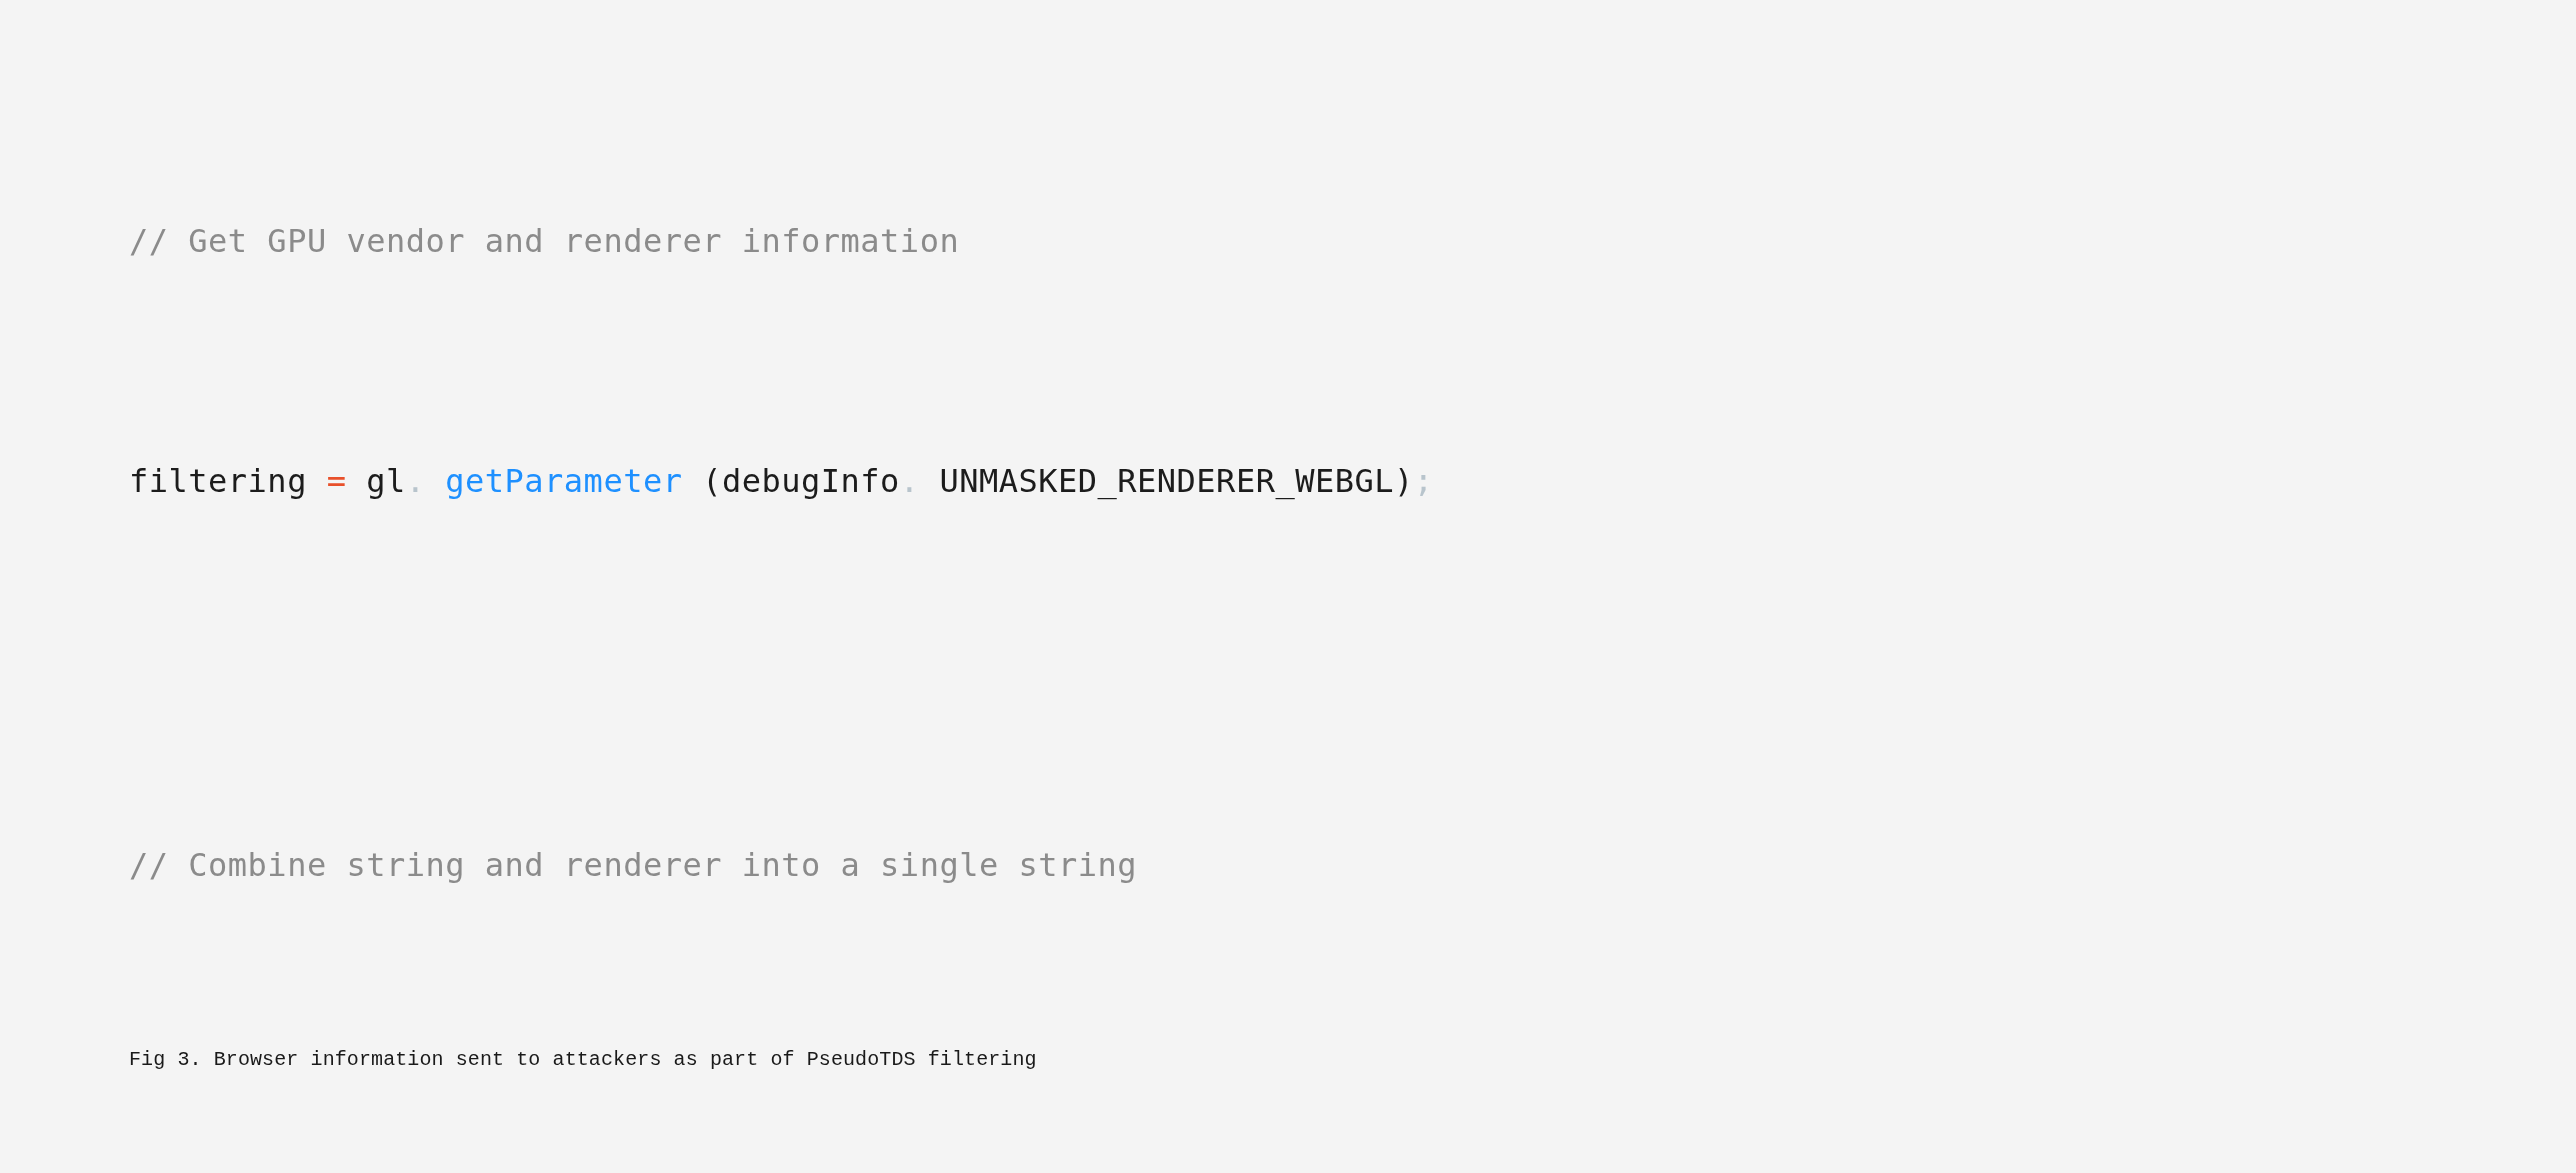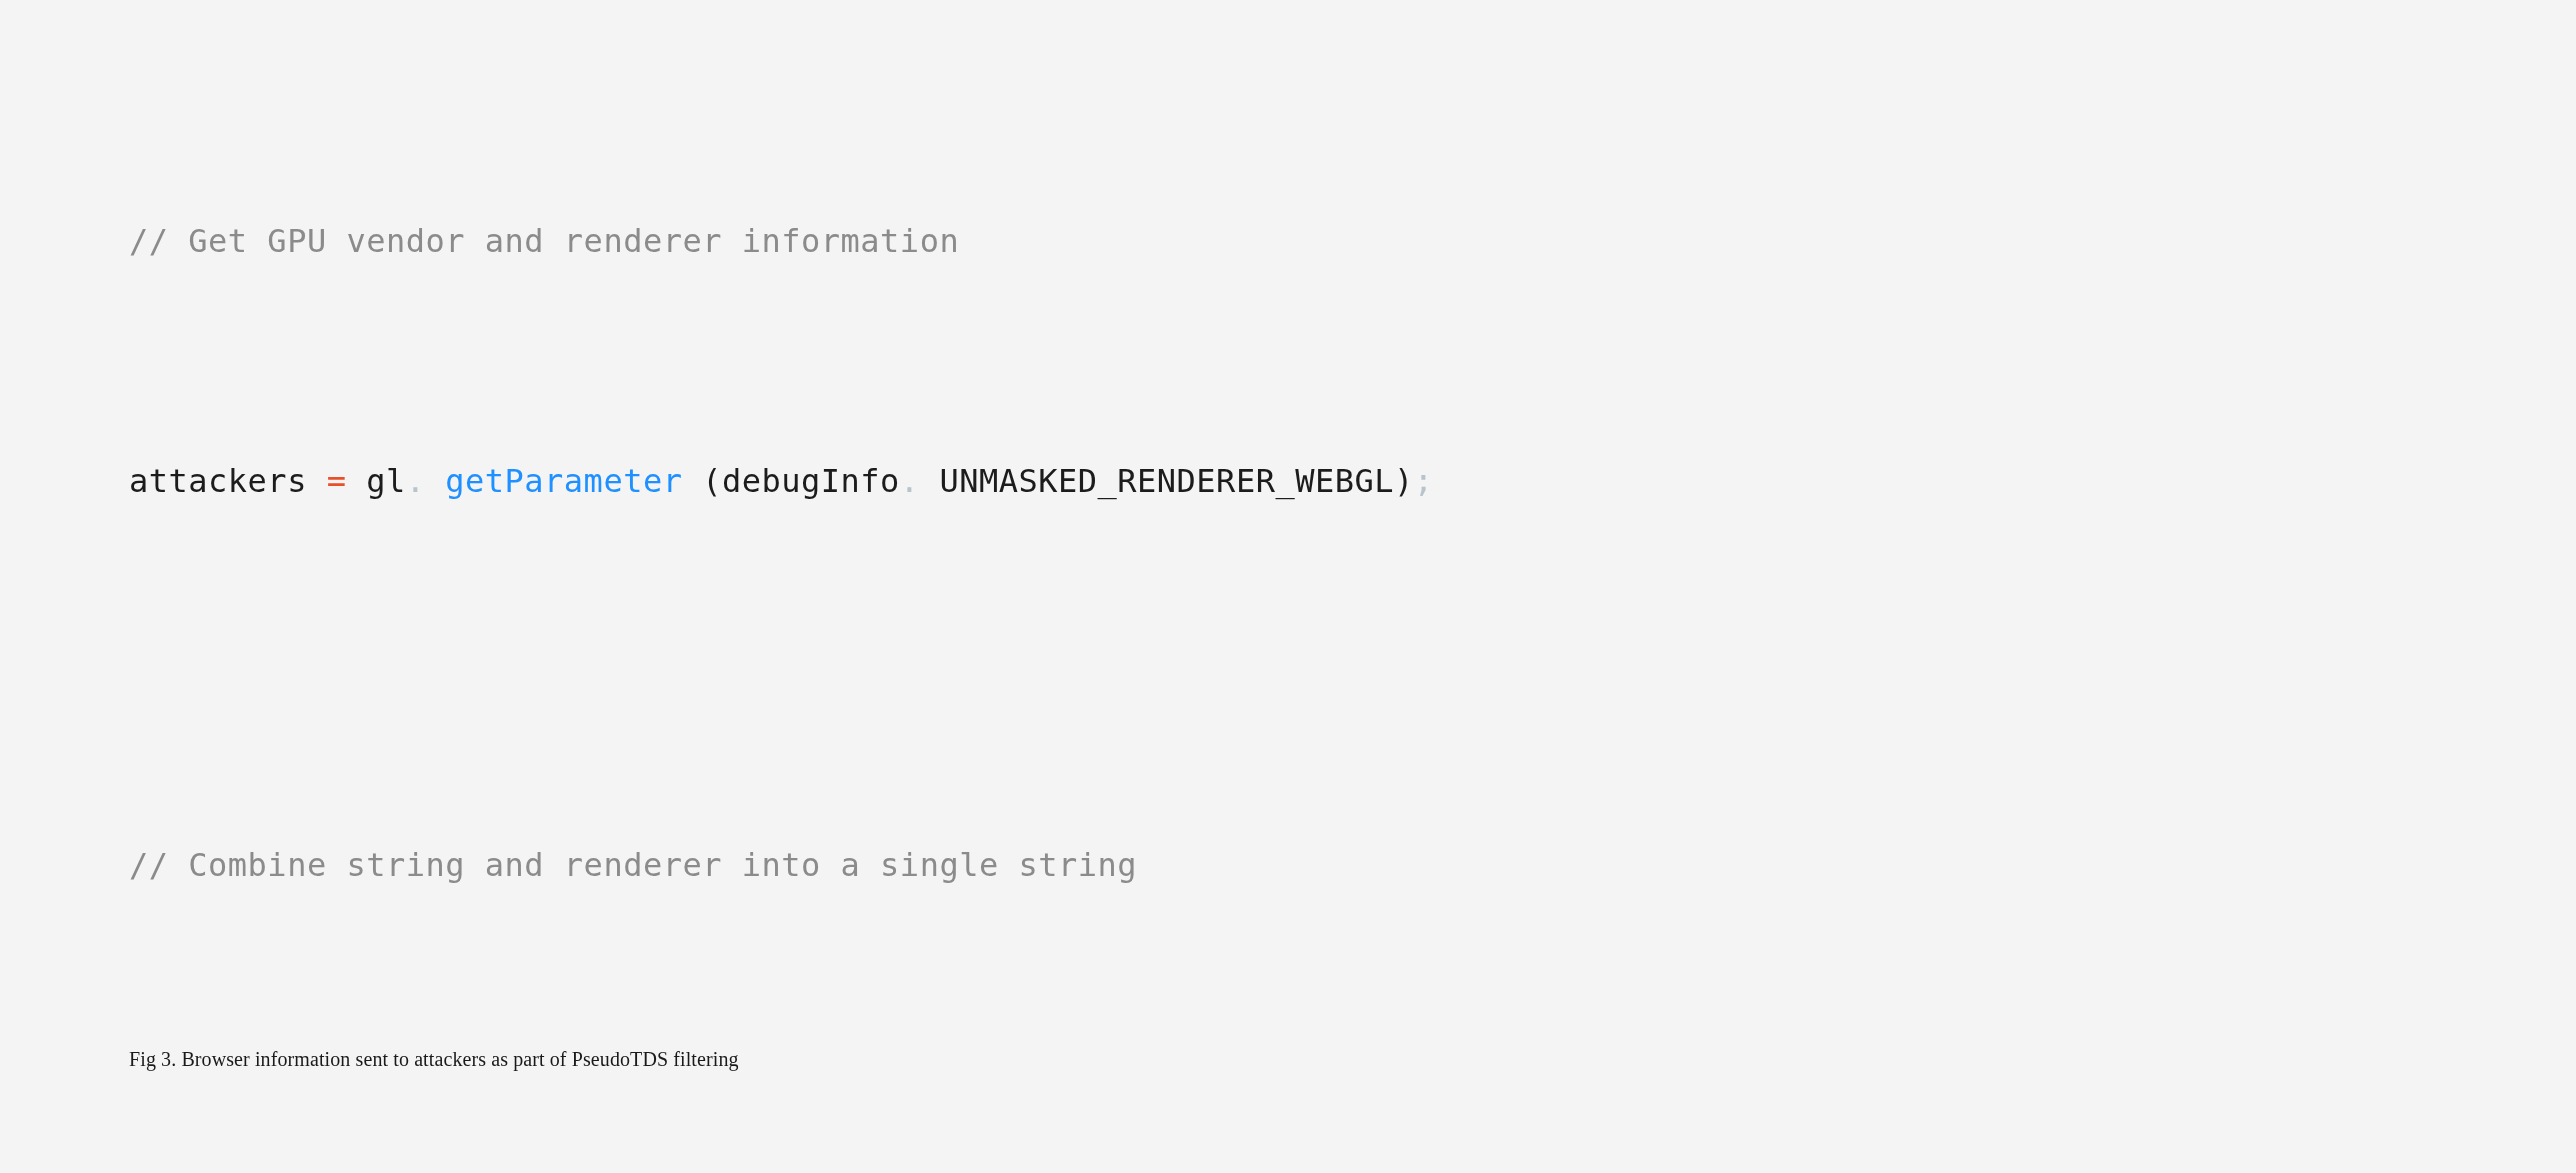--- a/index.html
+++ b/index.html
@@ -44,38 +44,38 @@
   .c-plain    { color: #1c1c1c; }
   .c-func     { color: #1e90ff; }
   .c-op       { color: #e8502a; }
   .c-punct    { color: #b8c4cc; }
   .c-dot      { color: #b8c4cc; }
 
   .caption {
     position: absolute;
     left: 129px;
     top: 1048px;
-    font-family: Liberation Serif, serif;
+    font-family: Liberation Mono, monospace;
     font-size: 20px;
     color: #1a1a1a;
     letter-spacing: 0.1px;
     white-space: pre;
   }
 </style>
 </head>
 <body>
 
 <div id="page">
 
   <div class="code-block">
 
     <span class="line"><span class="c-comment">// Get GPU vendor and renderer information</span></span>
 
 
-    <span class="line"><span class="c-plain">attackers </span><span class="c-op">=</span><span class="c-plain"> gl</span><span class="c-dot">.</span><span class="c-func"> getParameter</span><span class="c-plain"> (debugInfo</span><span class="c-dot">.</span><span class="c-plain"> UNMASKED_RENDERER_WEBGL)</span><span class="c-punct">;</span></span>
+    <span class="line"><span class="c-plain">filtering </span><span class="c-op">=</span><span class="c-plain"> gl</span><span class="c-dot">.</span><span class="c-func"> getParameter</span><span class="c-plain"> (debugInfo</span><span class="c-dot">.</span><span class="c-plain"> UNMASKED_RENDERER_WEBGL)</span><span class="c-punct">;</span></span>
 
     <span class="line blank"> </span>
 
     <span class="line"><span class="c-comment">// Combine string and renderer into a single string</span></span>
 
     
 
     
 
     

